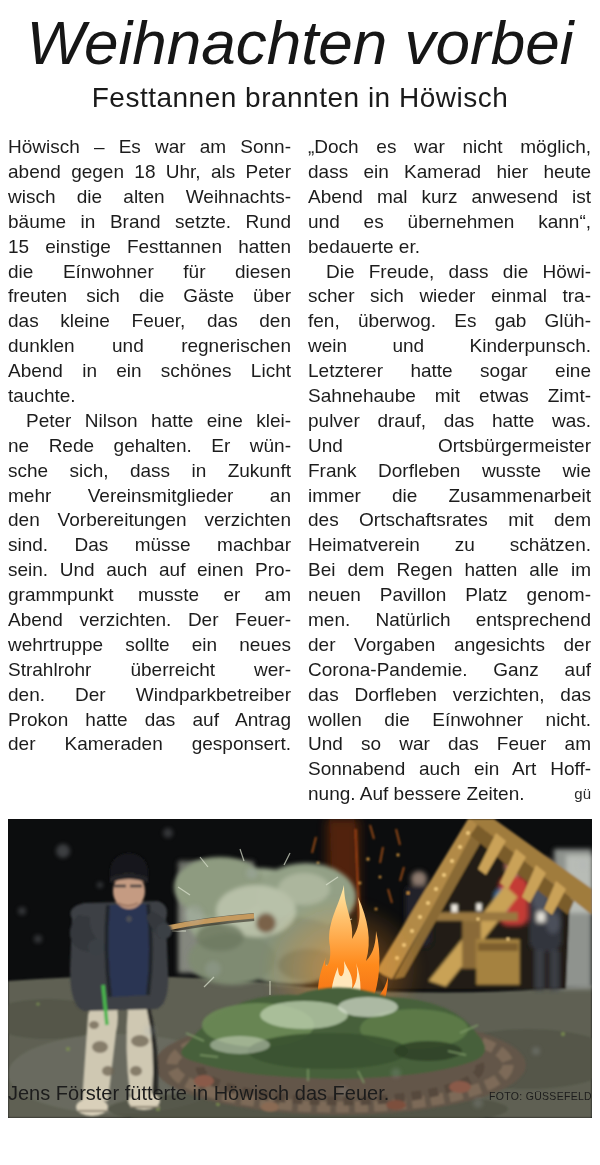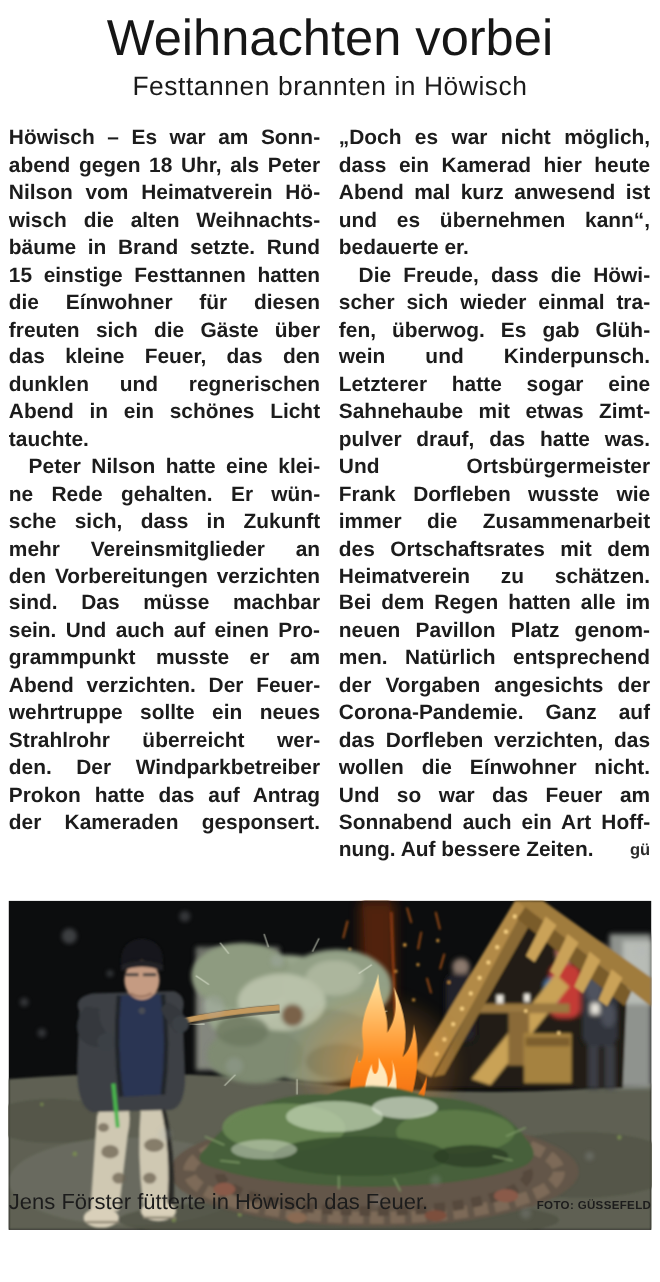--- a/index.html
+++ b/index.html
@@ -3,60 +3,60 @@
 <meta charset="utf-8">
 <style>
   * { margin:0; padding:0; box-sizing:border-box; }
   html,body { background:#ffffff; }
   body {
     width:600px; height:1165px; position:relative; overflow:hidden;
     font-family:"Liberation Sans", sans-serif; color:#1b1b1b;
   }
   .headline {
     margin-top:10px; text-align:center;
-    font-size:46px; font-weight:400; letter-spacing:0; line-height:1.05;
+    font-size:62px; font-weight:400; letter-spacing:0; line-height:1.05;
     color:#161616;
+    font-style:italic;
   }
   .subheadline {
     margin-top:7px; text-align:center;
-    font-size:24px; font-weight:400; letter-spacing:0.5px; color:#1a1a1a;
+    font-size:28px; font-weight:400; letter-spacing:0.5px; color:#1a1a1a;
   }
   .article {
     margin-top:21px; padding:0 8px;
     display:flex; gap:17px;
   }
-  .column { width:283px; font-size:19px; line-height:24.9px; color:#1c1c1c;font-weight:bold; }
+  .column { width:283px; font-size:19px; line-height:24.9px; color:#1c1c1c; }
   .line { text-align:justify; text-align-last:justify; overflow:hidden; height:24.9px; }
   .line.last { text-align-last:left; }
   .line.indent { text-indent:18px; }
   .line.tail-line { display:flex; justify-content:space-between; align-items:flex-start; text-align-last:left; }
   .initials { font-size:15px; color:#2a2a2a; }
   .photo-wrap {
     position:absolute; left:8px; top:819px; width:584px; height:299px;
     background:#0c0d0e; overflow:hidden;
   }
   .photo-wrap svg { display:block; width:584px; height:299px; }
   .caption-row {
     position:absolute; left:8px; width:584px; top:1082px;
     display:flex; justify-content:space-between; align-items:baseline;
   }
   .caption { font-size:20px; color:#1c1c1c; }
-  .credit { font-size:10.5px; letter-spacing:0.3px; color:#1c1c1c;font-weight:bold; }
+  .credit { font-size:10.5px; letter-spacing:0.3px; color:#1c1c1c; }
 </style>
 </head>
 <body>
 
 <h1 class="headline">Weihnachten vorbei</h1>
 <h2 class="subheadline">Festtannen brannten in Höwisch</h2>
 
 <div class="article">
   <div class="column">
       <div class="line">Höwisch – Es war am Sonn-</div>
       <div class="line">abend gegen 18 Uhr, als Peter</div>
-      <div class="line">Nilson vom Heimatverein Hö-</div>
       <div class="line">wisch die alten Weihnachts-</div>
       <div class="line">bäume in Brand setzte. Rund</div>
       <div class="line">15 einstige Festtannen hatten</div>
       <div class="line">die Eínwohner für diesen</div>
       <div class="line">freuten sich die Gäste über</div>
       <div class="line">das kleine Feuer, das den</div>
       <div class="line">dunklen und regnerischen</div>
       <div class="line">Abend in ein schönes Licht</div>
       <div class="line last">tauchte.</div>
       <div class="line indent">Peter Nilson hatte eine klei-</div>

